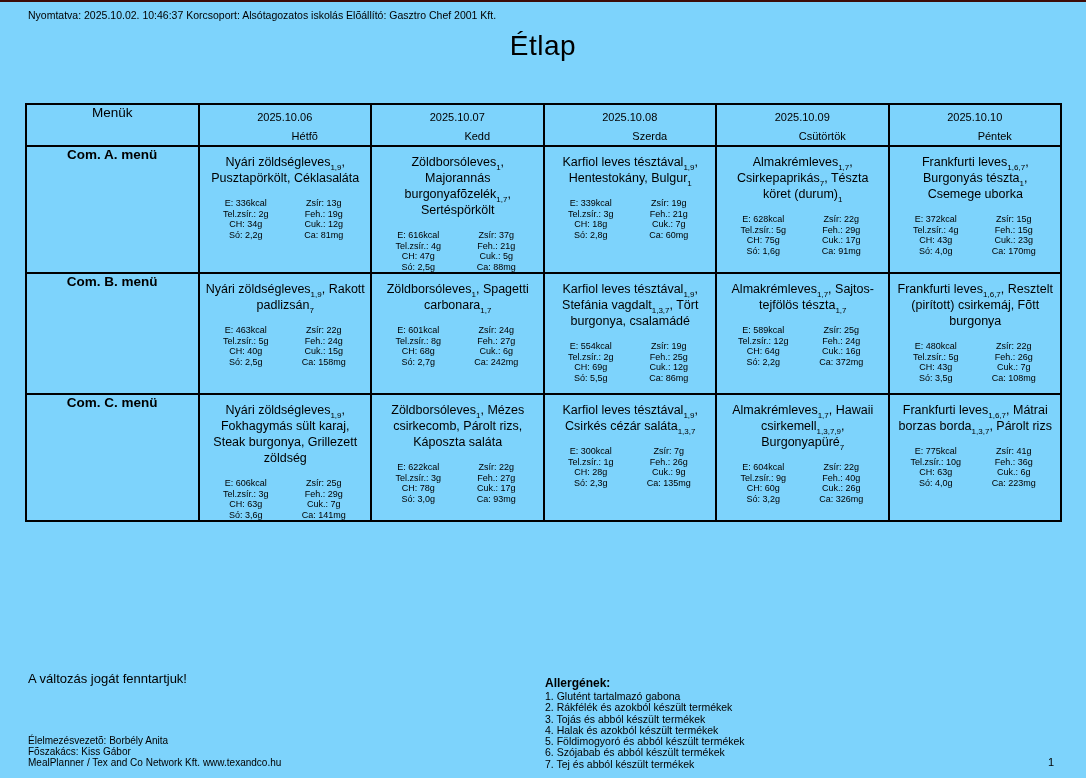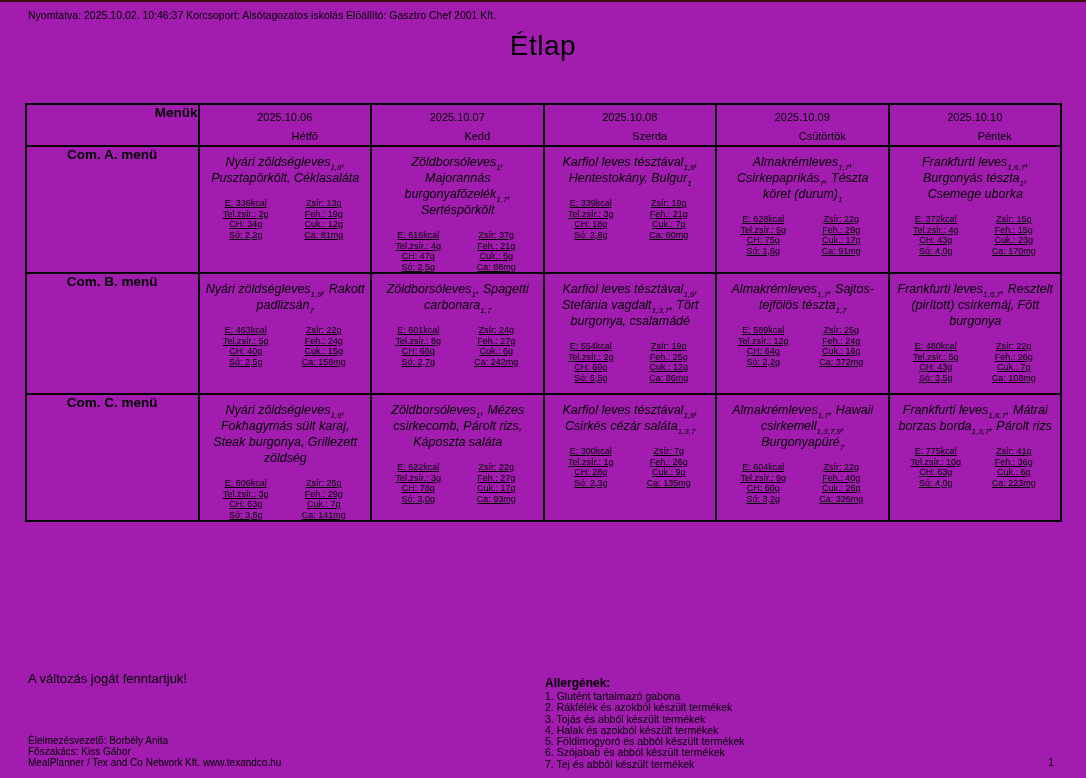--- a/index.html
+++ b/index.html
@@ -1,40 +1,40 @@
 <!DOCTYPE html>
 <html><head>
 <meta charset="utf-8">
 <style>
   html,body{margin:0;padding:0;background:#e8e8e8;}
   .page{
-    position:relative;width:1086px;height:778px;background:#a21caf;
+    position:relative;width:1086px;height:778px;background:#7dd3fc;
     font-family:"Liberation Sans",sans-serif;color:#000;overflow:hidden;
   }
   .top-edge{position:absolute;top:0;left:0;width:1086px;height:2px;background:#3d0c08;}
   .printed-line{position:absolute;top:9px;left:28px;font-size:10.5px;white-space:nowrap;}
   .doc-title{position:absolute;top:30px;left:0;width:100%;text-align:center;font-size:28px;font-weight:400;letter-spacing:.5px;}
   .doc-subtitle{position:absolute;top:66px;left:0;width:100%;text-align:center;font-size:16px;font-weight:700;}
 
   table.menu-table{
     position:absolute;left:25px;top:103px;width:1037px;
     border-collapse:collapse;table-layout:fixed;
   }
   .menu-table th,.menu-table td{border:2px solid #000;vertical-align:top;padding:0;}
   .menu-table thead tr{height:42px;}
   .menu-table tbody tr{height:121px;}
-  .corner-h{font-weight:700;font-size:13.5px;text-align:right;padding-top:6px;margin-top:36px;}
+  .corner-h{font-weight:400;font-size:13.5px;text-align:center;padding-top:6px;margin-top:36px;}
   .day-h{font-weight:400;font-size:11px;text-align:center;}
   .day-h .date{margin-top:6px;}
   .day-h .dayname{margin-top:7px;margin-left:40px;}
   .row-label{font-weight:700;font-size:13.5px;text-align:center;padding-top:8px;}
   .menu-cell{text-align:center;}
-  .dish{font-size:12.5px;line-height:16px;padding:7px 5px 0 6px;font-style:italic;}
+  .dish{font-size:12.5px;line-height:16px;padding:7px 5px 0 6px;}
   .dish sub{font-size:8px;line-height:0;}
-  .nutri{display:flex;justify-content:center;gap:16px;margin-top:12px;font-size:9px;line-height:10.5px;text-decoration:underline;}
+  .nutri{display:flex;justify-content:center;gap:16px;margin-top:12px;font-size:9px;line-height:10.5px;}
   .ncol{text-align:center;min-width:62px;}
 
   .disclaimer{position:absolute;left:28px;top:671px;font-size:13px;}
   .allergens-heading{position:absolute;left:545px;top:676px;font-size:12px;font-weight:700;}
   .allergen-list{position:absolute;top:691px;font-size:10.5px;line-height:11.3px;list-style:none;margin:0;padding:0;}
   .allergen-left{left:545px;}
   .allergen-right{left:765px;}
   .credits{position:absolute;left:28px;top:735px;font-size:10px;line-height:11.2px;}
   .page-number{position:absolute;left:1048px;top:756px;font-size:11px;}
 </style>

